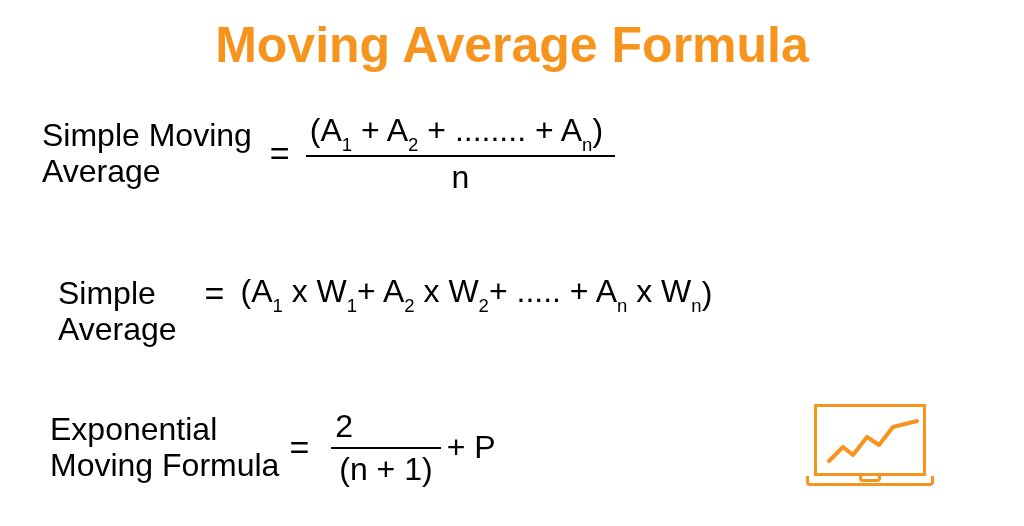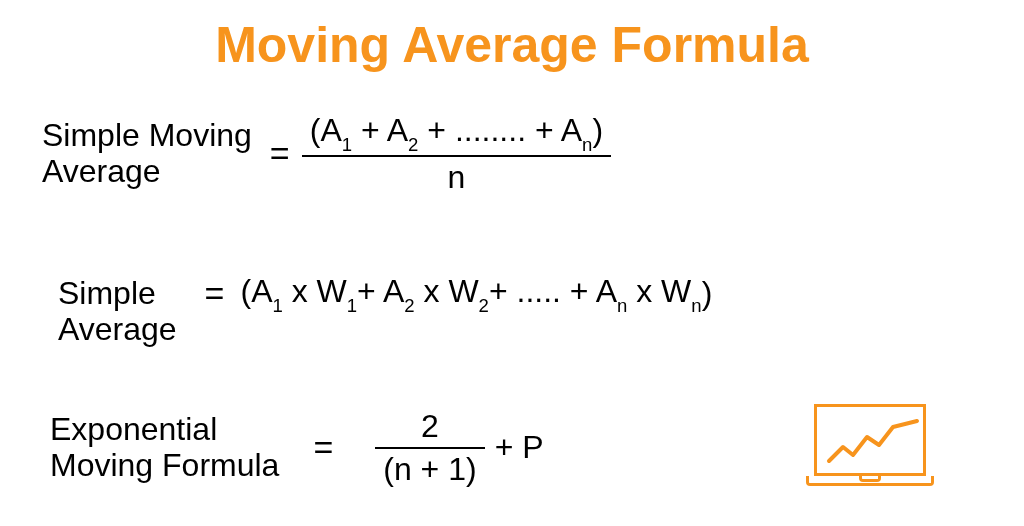--- a/index.html
+++ b/index.html
@@ -43,21 +43,21 @@
     margin: 0 16px 0 18px;
   }
   .formula {
     display: flex;
     align-items: center;
     font-size: 32px;
   }
   .frac {
     display: inline-flex;
     flex-direction: column;
-    align-items: center;
+    align-items: flex-start;
     line-height: 1.15;
   }
   .frac .num {
     padding: 0 4px 2px 4px;
     white-space: nowrap;
   }
   .frac .den {
     padding: 2px 4px 0 4px;
     border-top: 2px solid #000;
     min-width: 100%;
@@ -156,21 +156,21 @@
     </div>
     <div class="eq" style="margin-left:28px;">=</div>
     <div class="formula">
       <span class="term"><span>(A</span><sub>1</sub><span> x W</span><sub>1</sub></span>
       <span class="term"><span> + A</span><sub>2</sub><span> x W</span><sub>2</sub></span>
       <span class="term"><span> + ..... + A</span><sub>n</sub><span> x W</span><sub>n</sub></span>
         <span>)</span>
     </div>
   </div>
 
-  <div class="row" style="top:408px; left:50px;gap:24px;">
+  <div class="row" style="top:408px; left:50px;">
     <div class="label">
       <span>Exponential</span><br>
       <span>Moving Formula</span>
     </div>
     <div class="eq" style="margin-left:10px; margin-right:10px;">=</div>
     <div class="formula">
       <span style="width:12px; display:inline-block;"></span>
       <div class="frac">
         <div class="num">2</div>
         <div class="den">(n + 1)</div>

